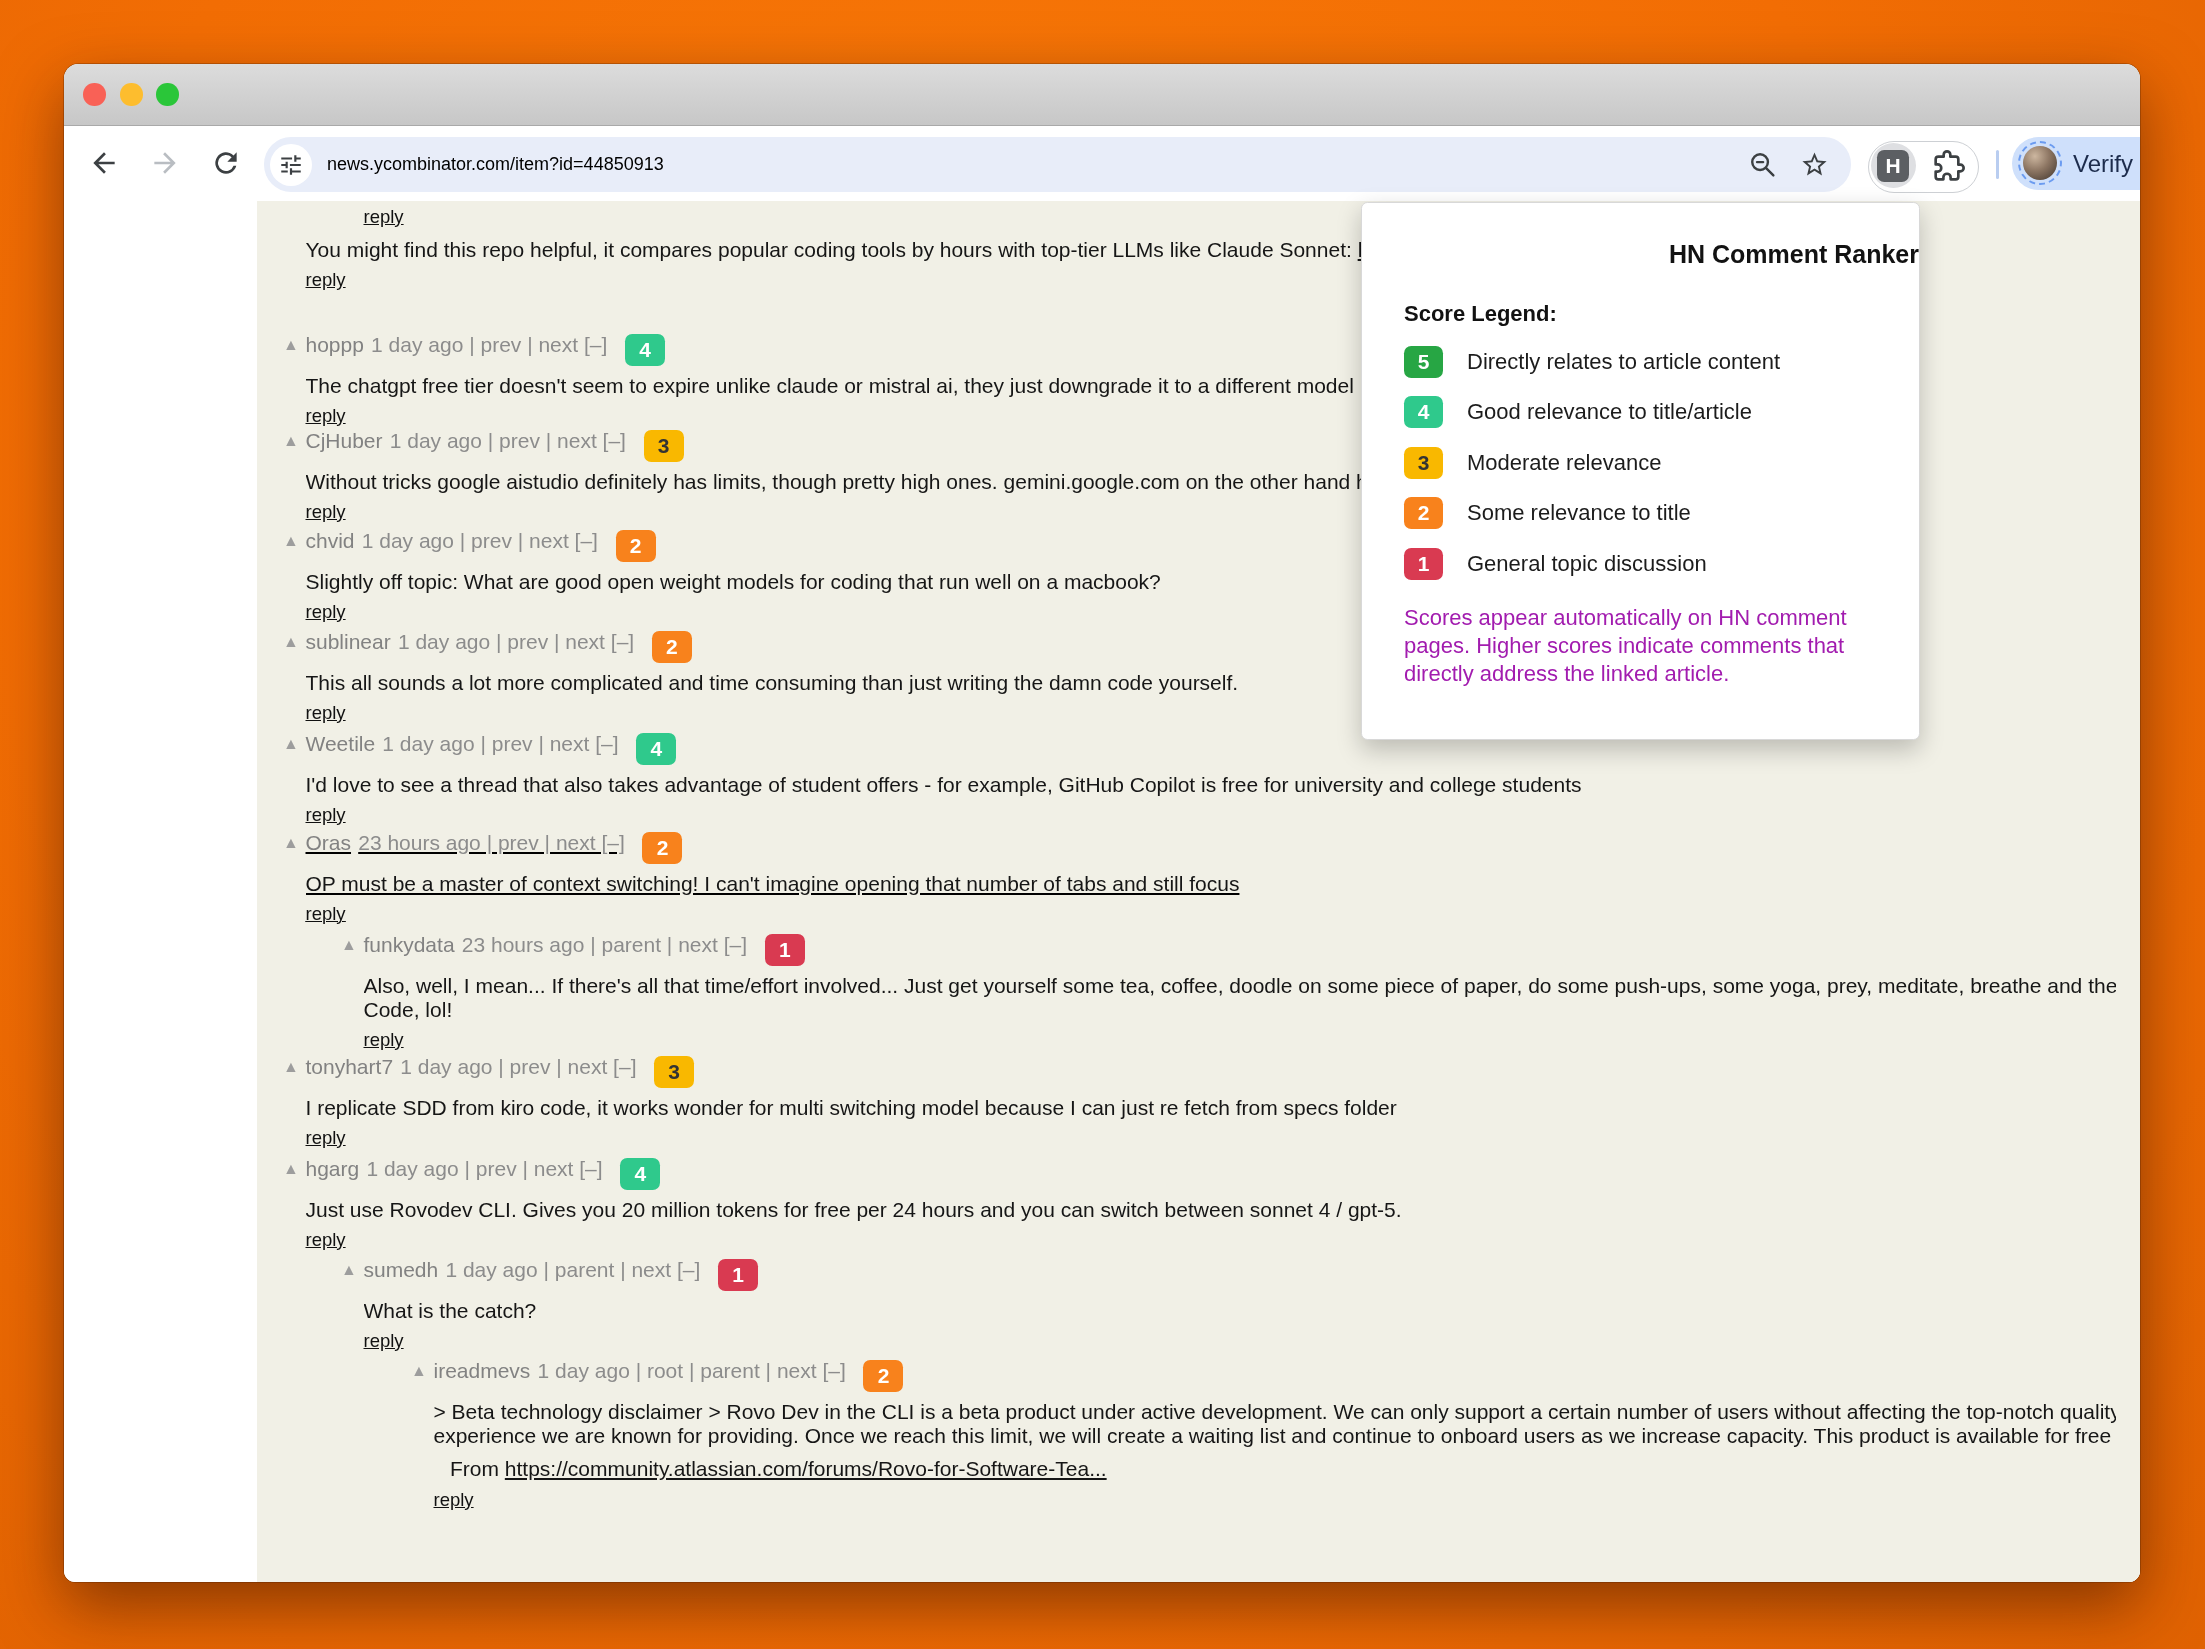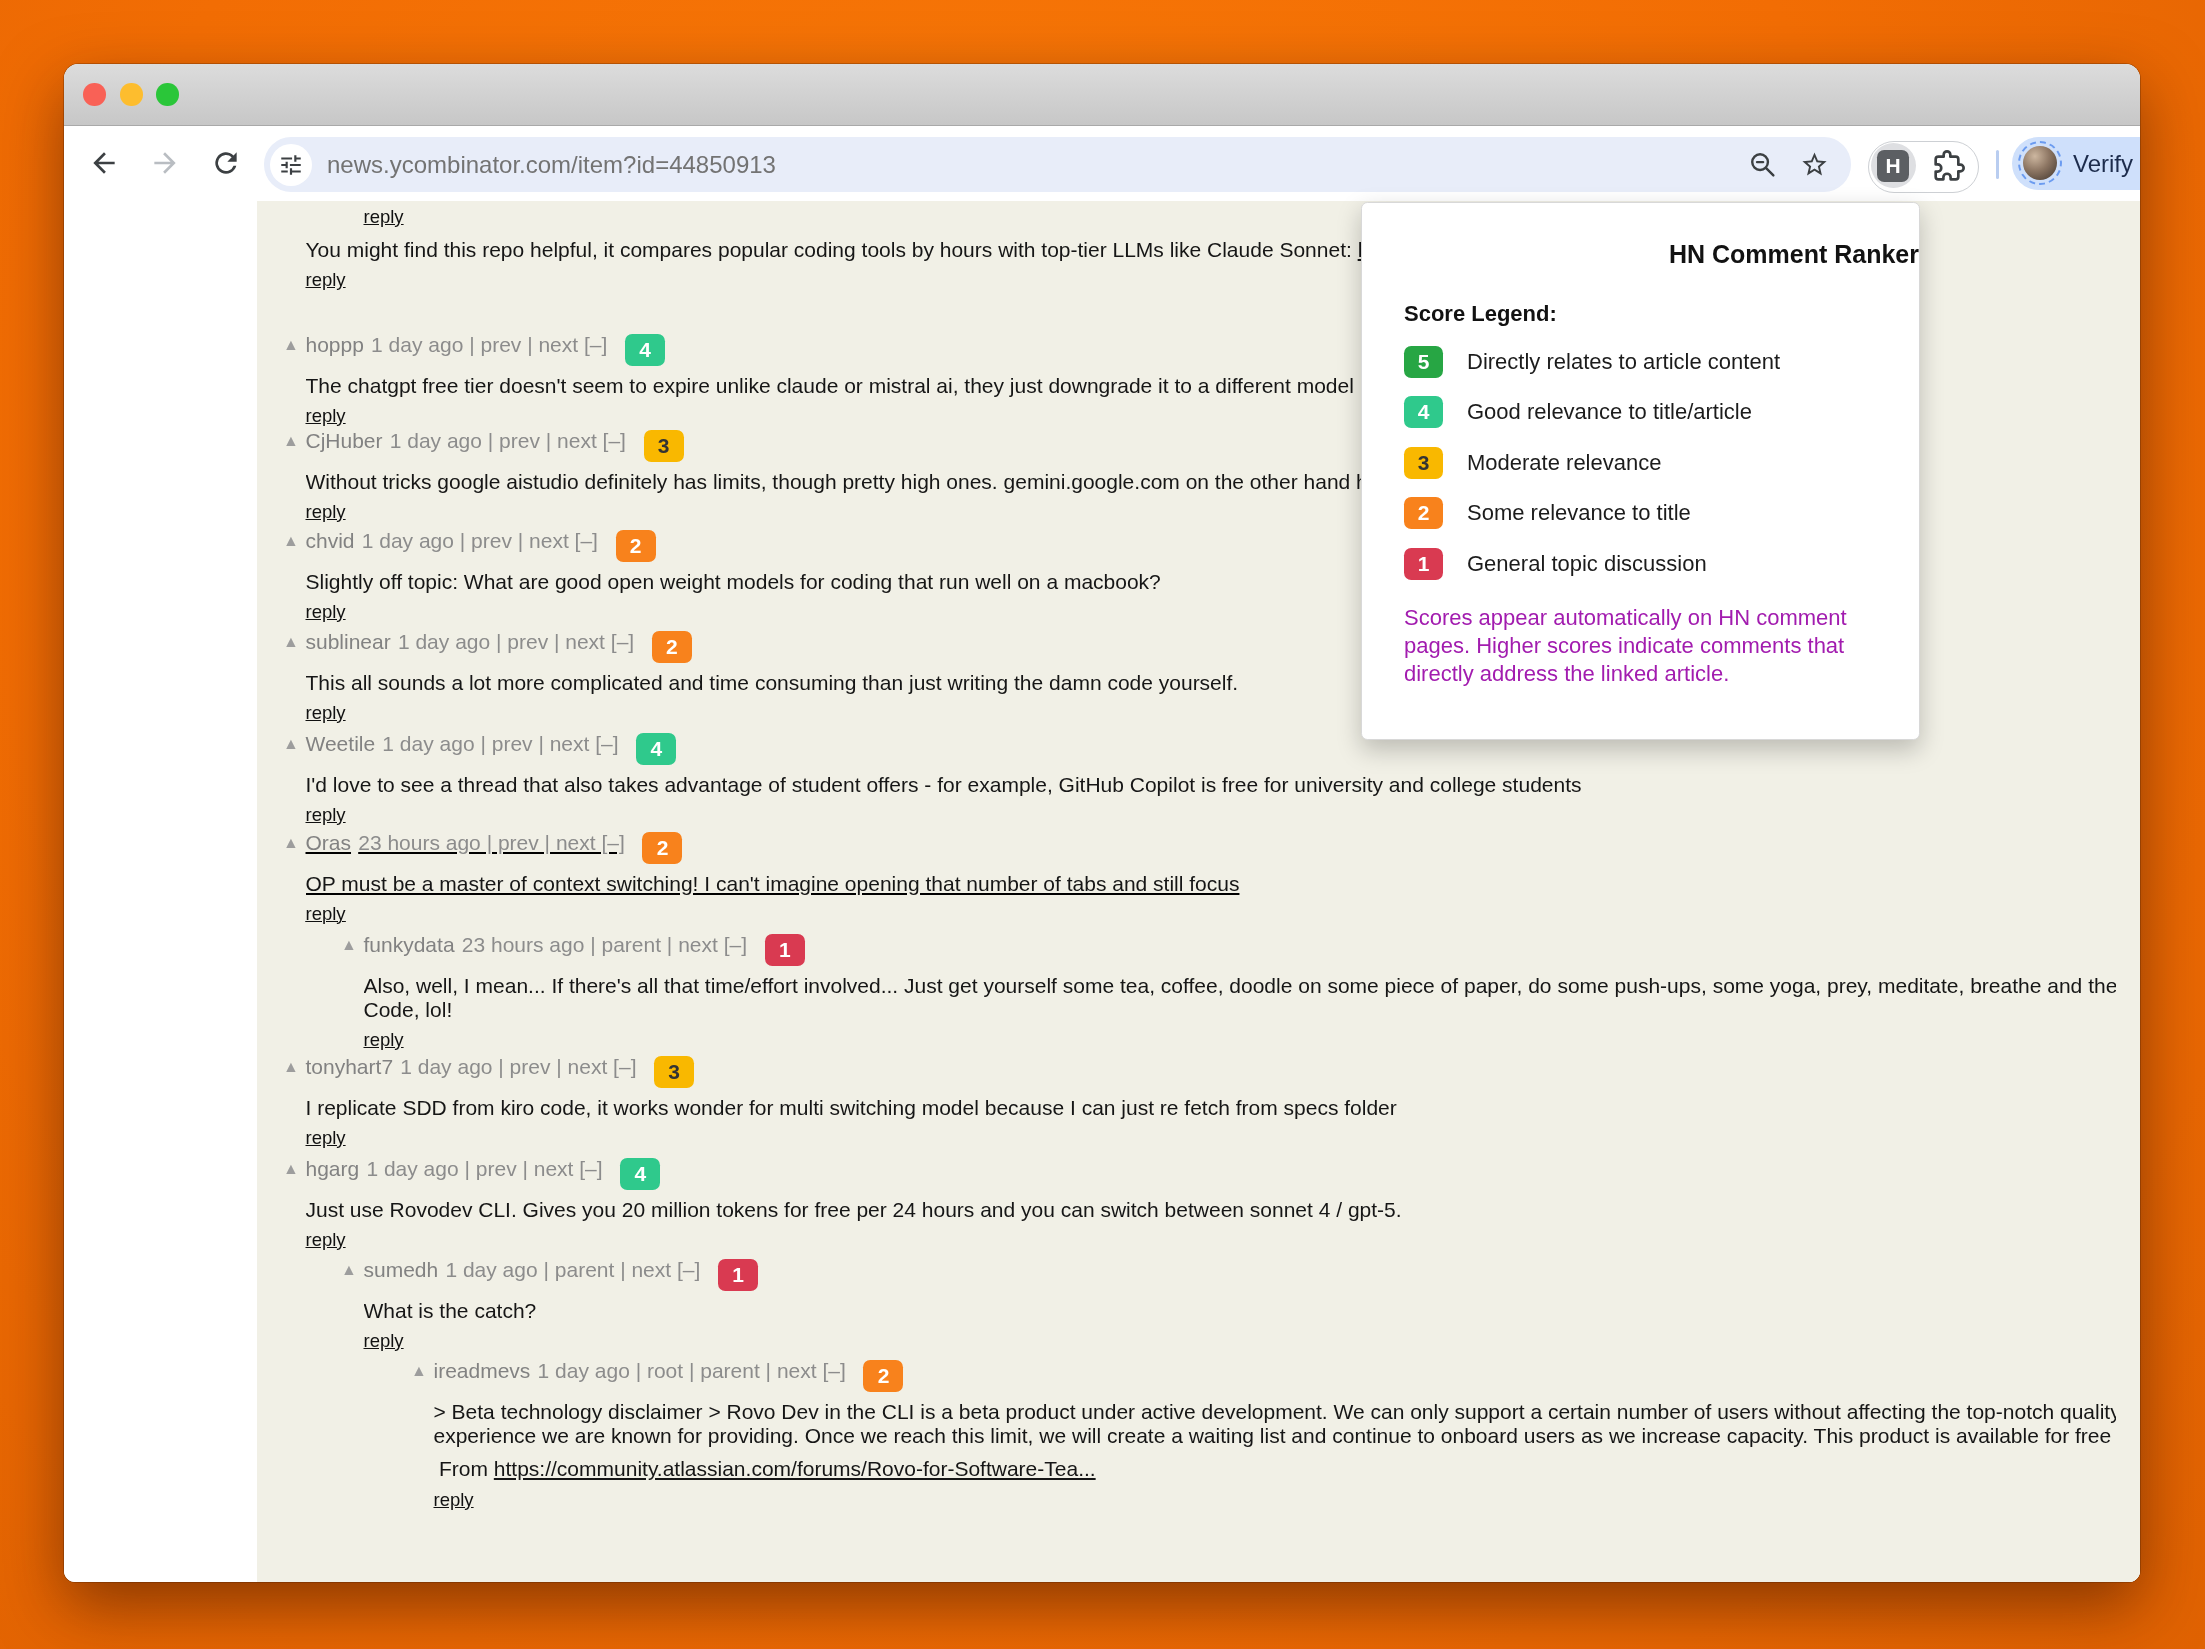--- a/index.html
+++ b/index.html
@@ -36,21 +36,21 @@
     position:absolute;left:200px;top:11.3px;width:1587px;height:55px;border-radius:27px;
     background:#e8edf9;
   }
   .site-info{
     position:absolute;left:6.4px;top:6.4px;width:42px;height:42px;border-radius:50%;
     background:#ffffff;display:flex;align-items:center;justify-content:center;
   }
   .site-info svg{width:26px;height:26px;}
   .urltext{
     position:absolute;left:63px;top:0;height:44px;line-height:55px;
-    font-size:24px;color:#737373;white-space:nowrap;
+    font-size:18px;color:#000000;white-space:nowrap;
   }
   .pill-ic{position:absolute;top:13px;width:29px;height:29px;}
   .pill-ic svg{width:29px;height:29px;}
   .ic-zoom{right:74px;}
   .ic-star{right:22.5px;}
   .extpill{
     position:absolute;left:1804px;top:14.5px;width:111px;height:52px;border-radius:26px;
     background:#fff;border:1.6px solid #cdd0d4;box-sizing:border-box;
   }
   .extHcircle{
@@ -90,21 +90,21 @@
   .c-arrow{display:inline-block;width:22.5px;font-size:16px;color:#9d9d9d;vertical-align:1.6px;}
   .c-user{color:#828282;}
   .c-meta{color:#8c8c8c;margin-left:7.2px;}
   .badge{
     display:inline-block;min-width:40px;height:32px;border-radius:7.2px;margin-left:17.7px;
     font-weight:bold;font-size:21px;line-height:32px;text-align:center;vertical-align:-4.8px;
   }
   .c-text{margin-left:22.5px;font-size:21px;color:#161616;}
   .c-line{line-height:24px;margin-top:8px;white-space:nowrap;overflow:hidden;}
   .c-line:nth-child(n+2){margin-top:0;}
-  .c-foot{margin-left:28px;margin-top:9.7px;font-size:21px;color:#161616;line-height:24px;white-space:nowrap;}
+  .c-foot{margin-left:39px;margin-top:9.7px;font-size:21px;color:#161616;line-height:24px;white-space:nowrap;}
   .c-foot a{color:#161616;}
   .c-reply{margin-left:22.5px;margin-top:7.2px;line-height:22.5px;}
   .c-reply a{font-size:18.5px;color:#111;text-decoration:underline;cursor:pointer;}
   .reply-only .c-reply{margin-top:0;}
   
   .popup{
     position:absolute;left:1297px;top:138px;width:559px;height:538px;z-index:50;
     background:#fff;border:0.8px solid #d8d8d8;border-radius:6.4px;box-sizing:border-box;
     box-shadow:0 9.7px 24px rgba(0,0,0,.22);
   }

